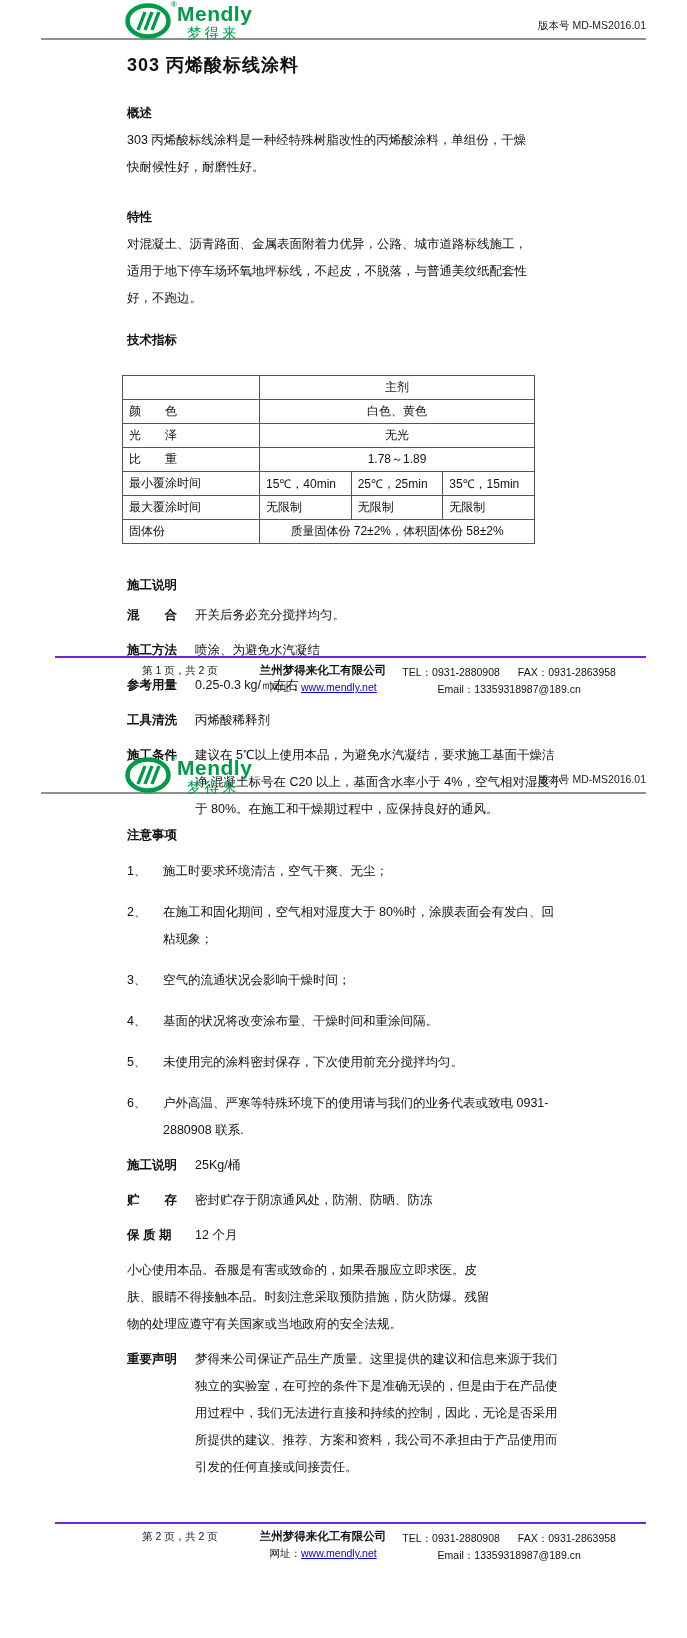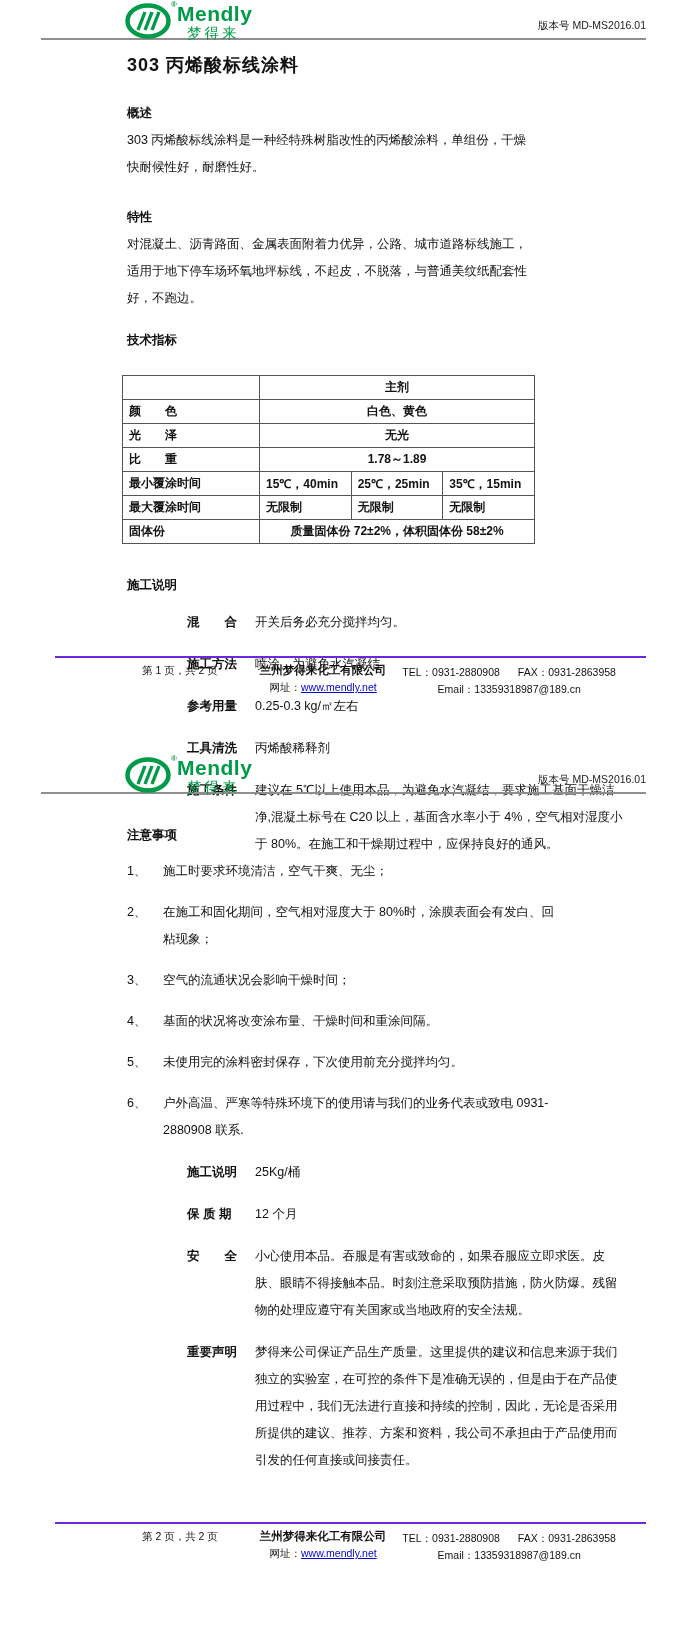--- a/index.html
+++ b/index.html
@@ -23,26 +23,26 @@
   .lcn { font-size:14.5px; font-weight:normal; color:var(--green); margin-top:2px; margin-left:10px; letter-spacing:3px; }
   .version { position:absolute; right:0; top:19px; font-size:10.5px; color:#222; }
 
   
   .title { margin:13px 0 0 127px; font-size:18px; font-weight:bold; letter-spacing:1px; }
   .prow { display:flex; margin-left:127px; margin-top:23px; font-size:12.5px; line-height:27px;flex-direction:column; }
   .prow .lbl { font-weight:bold; width:33px; flex:none; }
   .prow .txt { width:405px; }
   .h2 { margin:20px 0 0 127px; font-size:12.5px; font-weight:bold; }
 
-  table.spec { border-collapse:collapse; margin:26px 0 0 122px; width:413px; font-size:12px; table-layout:fixed;font-weight:bold; }
+  table.spec { border-collapse:collapse; margin:26px 0 0 122px; width:413px; font-size:12px; table-layout:fixed; }
   table.spec td { border:1px solid #555; height:24px; padding:0 6px; vertical-align:middle; }
   table.spec td.c { text-align:center; }
   table.spec col.first { width:137px; }
 
-  .drow { display:flex; margin-left:127px; margin-top:15px; font-size:12.5px; line-height:27px;justify-content:center; }
+  .drow { display:flex; margin-left:127px; margin-top:8px; font-size:12.5px; line-height:27px; }
   .drow .dlbl { font-weight:bold; width:68px; flex:none; }
   .drow .txt { width:372px; }
 
   
   .nrow { display:flex; margin-left:127px; margin-top:14px; font-size:12.5px; line-height:27px; }
   .nrow .nnum { width:36px; flex:none; }
   .nrow .txt { width:402px; }
 
   
   .pfooter { position:absolute; left:55px; right:41px; border-top:2px solid #6d28d9; padding-top:4px; font-size:10.5px; display:flex; align-items:flex-start; }
@@ -227,25 +227,28 @@
   <div class="nrow">
     <span class="nnum">6、</span>
     <span class="txt">户外高温、严寒等特殊环境下的使用请与我们的业务代表或致电 0931-2880908 联系.</span>
   </div>
 
   <div class="drow">
     <span class="dlbl">施工说明</span>
     <span class="txt">25Kg/桶</span>
   </div>
   <div class="drow">
+    <span class="dlbl">贮　　存</span>
+    <span class="txt">密封贮存于阴凉通风处，防潮、防晒、防冻</span>
+  </div>
+  <div class="drow">
     <span class="dlbl">保 质 期</span>
     <span class="txt">12 个月</span>
   </div>
   <div class="drow">
-    <span class="dlbl">安　　全</span>
     <span class="txt">小心使用本品。吞服是有害或致命的，如果吞服应立即求医。皮肤、眼睛不得接触本品。时刻注意采取预防措施，防火防爆。残留物的处理应遵守有关国家或当地政府的安全法规。</span>
   </div>
   <div class="drow">
     <span class="dlbl">重要声明</span>
     <span class="txt">梦得来公司保证产品生产质量。这里提供的建议和信息来源于我们独立的实验室，在可控的条件下是准确无误的，但是由于在产品使用过程中，我们无法进行直接和持续的控制，因此，无论是否采用所提供的建议、推荐、方案和资料，我公司不承担由于产品使用而引发的任何直接或间接责任。</span>
   </div>
 
   <div class="pfooter">
     <span class="fpage">第 2 页，共 2 页</span>
     <span class="fmain">

